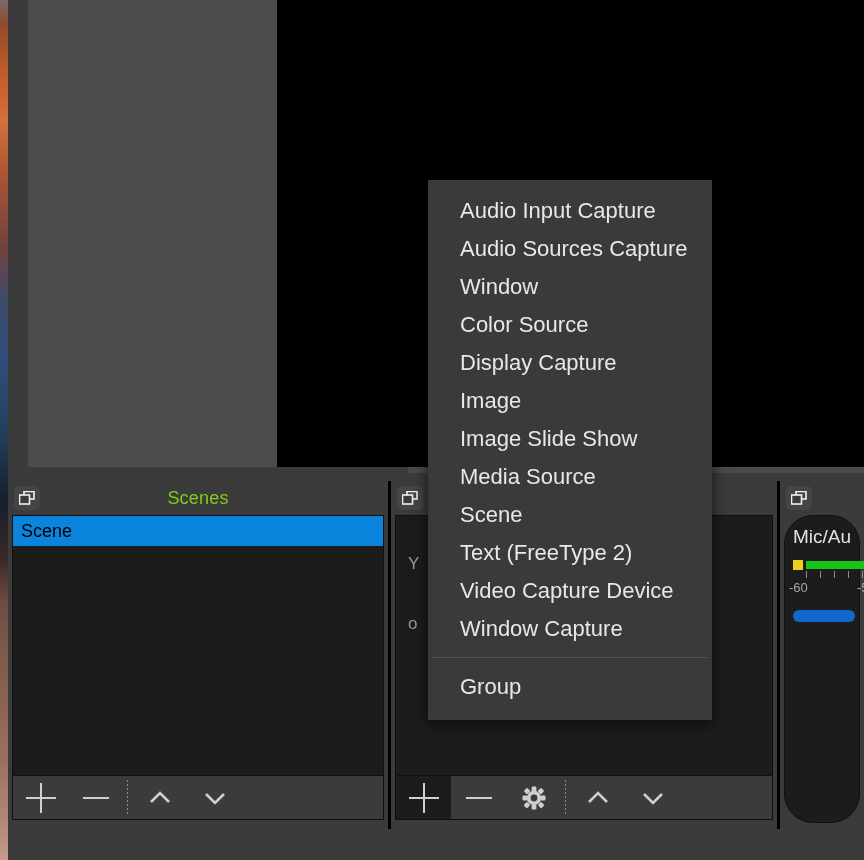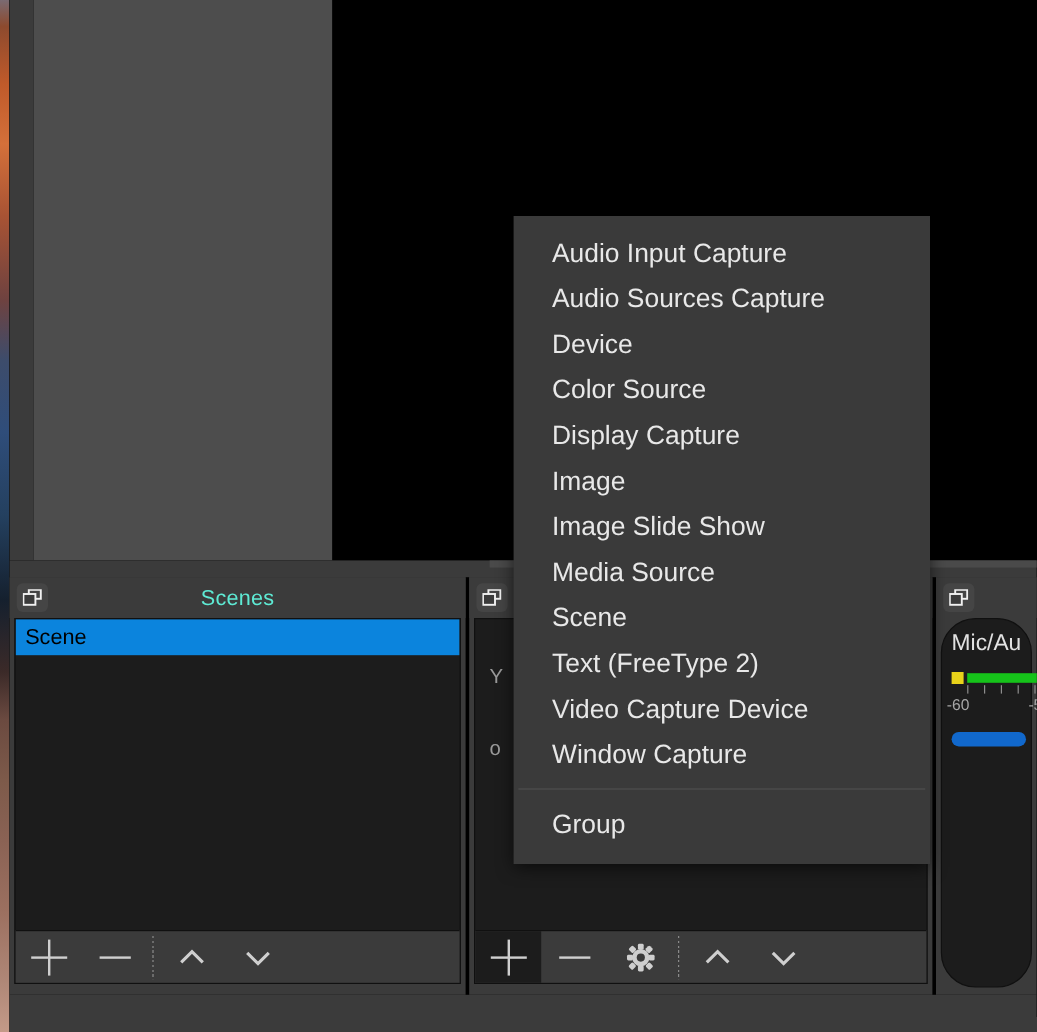--- a/index.html
+++ b/index.html
@@ -66,21 +66,21 @@
   }
   #dock-scenes { left:0px;   width:380px; }
   #dock-sources{ left:383px; width:386px; }
   #dock-mixer  { left:772px; width:84px;  }
 
   .dock-titlebar {
     position:relative; height:34px; background:#3b3b3b;
     display:flex; align-items:center; justify-content:center;
   }
   .dock-title {
-    color:#5eead4; font-size:18px; letter-spacing:.2px;
+    color:#84cc16; font-size:18px; letter-spacing:.2px;
     white-space:nowrap;
   }
   .float-icon {
     position:absolute; left:6px; top:5px; width:26px; height:24px;
     border-radius:5px; background:#454545;
     display:flex; align-items:center; justify-content:center;
   }
   .float-icon svg { display:block; }
 
   .dock-body {
@@ -153,21 +153,21 @@
   }
 
   
   .footer {
     position:absolute; left:0px; top:829px; width:856px; height:31px;
     background:#3b3b3b;
   }
 
   
   .menu {
-    position:absolute; left:428px; top:180px; width:347px;
+    position:absolute; left:428px; top:180px; width:284px;
     background:#3a3a3a;
     box-shadow:0 3px 14px rgba(0,0,0,.65);
     padding:12px 0 0 0;
     z-index:50;
   }
   .menu-item {
     height:38px; line-height:38px;
     padding-left:32px;
     color:#e8e8e8; font-size:22px; white-space:nowrap;
   }
@@ -320,21 +320,21 @@
       </div>
 
     </div>
 
     <div class="footer"></div>
   </div>
 
   <div class="menu">
     <div class="menu-item">Audio Input Capture</div>
     <div class="menu-item">Audio Sources Capture</div>
-    <div class="menu-item">Device</div>
+    <div class="menu-item">Window</div>
     <div class="menu-item">Color Source</div>
     <div class="menu-item">Display Capture</div>
     <div class="menu-item">Image</div>
     <div class="menu-item">Image Slide Show</div>
     <div class="menu-item">Media Source</div>
     <div class="menu-item">Scene</div>
     <div class="menu-item">Text (FreeType 2)</div>
     <div class="menu-item">Video Capture Device</div>
     <div class="menu-item">Window Capture</div>
     <div class="menu-sep"></div>

